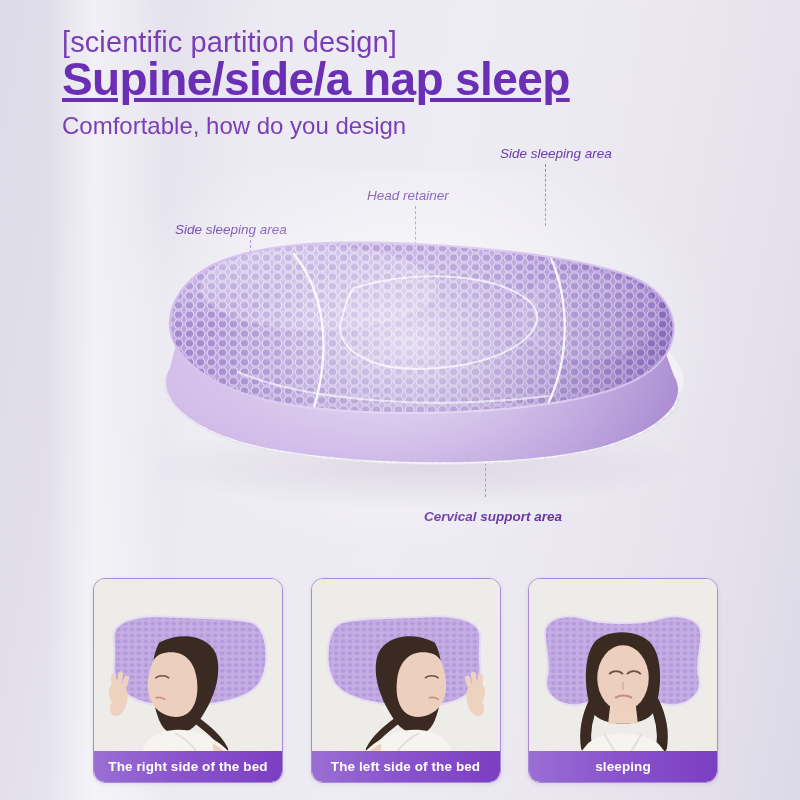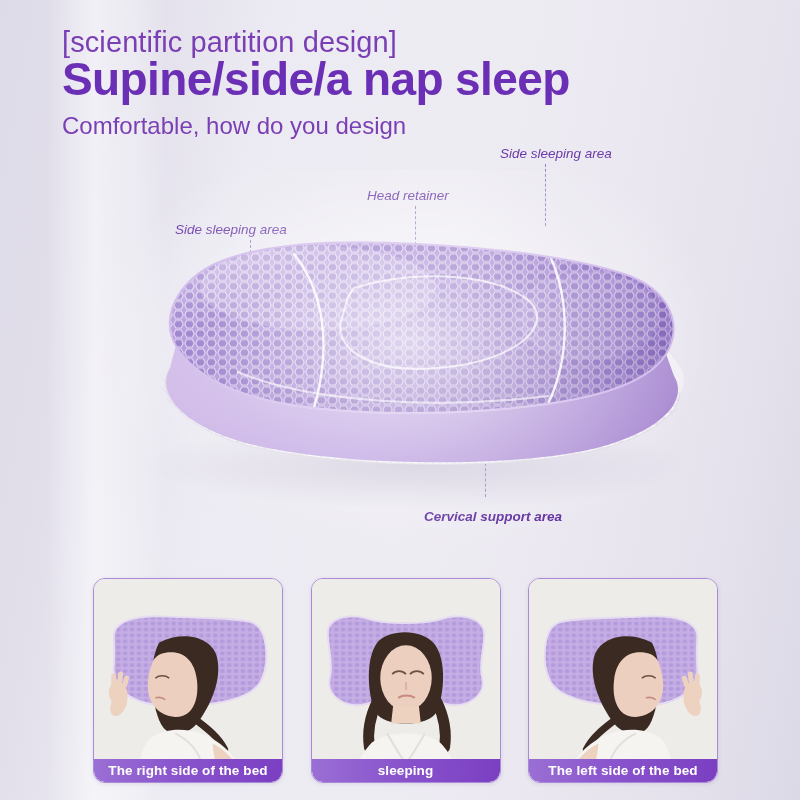--- a/index.html
+++ b/index.html
@@ -49,20 +49,21 @@
     font-size:29px; font-weight:400; letter-spacing:.1px;
     color:#7b3fb5;
     white-space:nowrap;
   }
   #headline {
     top:55px;
     font-size:46px; font-weight:700; letter-spacing:-.6px;
     color:#6b2fb5;
     white-space:nowrap;
     line-height:1.05;
+    text-decoration:underline;
   }
   #subhead {
     top:112px;
     font-size:24px; font-weight:400;
     color:#7b3fb5;
     white-space:nowrap;
   }
 
   
   .callout {
@@ -103,21 +104,21 @@
     overflow:hidden;
     position:relative;
     background:#efeeea;
     box-shadow:0 1px 4px rgba(90,60,140,.13);
   }
   .photo { position:absolute; inset:0; overflow:hidden; }
   .photo svg { width:100%; height:100%; display:block; }
 
   .caption {
     position:absolute; left:0; right:0; bottom:0;
-    height:23px;
+    height:31px;
     display:flex; align-items:center; justify-content:center;
     background:linear-gradient(90deg, #9a6fd4 0%, #8a54cd 45%, #7b3fc2 100%);
     color:#fff;
     font-size:13.5px;
     font-weight:700;
     letter-spacing:.1px;
     border-bottom-left-radius:11px;
     border-bottom-right-radius:11px;
     white-space:nowrap;
   }
@@ -286,62 +287,20 @@
           <path d="M 20 106 L 20 98 M 26 104 L 27 96 M 31 107 L 33 100" stroke="#edd2c0" stroke-width="5" stroke-linecap="round"></path>
         </svg>
       </div>
       <div class="caption">The right side of the bed</div>
     </div>
 
     <div class="card">
       <div class="photo">
         <svg viewBox="0 0 190 205" preserveAspectRatio="xMidYMid slice" aria-hidden="true">
           <defs>
-            <pattern id="p2" width="7" height="6" patternUnits="userSpaceOnUse">
-              <rect width="7" height="6" fill="#c5aee4"></rect>
-              <ellipse cx="3.5" cy="3" rx="2.5" ry="2.1" fill="#b197db" opacity=".85"></ellipse>
-            </pattern>
-          </defs>
-          <rect width="190" height="205" fill="#eeece8"></rect>
-
-          <path d="M 16 54 C 16 40, 36 34, 56 40 C 74 46, 114 46, 132 40
-                   C 152 34, 174 40, 174 56 C 174 72, 168 86, 172 100
-                   C 176 118, 156 132, 134 126 C 114 120, 74 120, 56 126
-                   C 34 132, 14 118, 18 100 C 22 86, 16 70, 16 54 Z" fill="url(#p2)" stroke="#e6dcf2" stroke-width="2"></path>
-
-          <path d="M 66 64 C 78 50, 112 50, 124 66 C 136 82, 134 116, 126 134
-                   C 118 150, 72 150, 64 134 C 56 116, 54 80, 66 64 Z" fill="#3a2a22"></path>
-
-          <ellipse cx="95" cy="100" rx="26" ry="33" fill="#eccfbe"></ellipse>
-
-          <path d="M 81 96 C 85 92, 91 92, 95 96" stroke="#6b5245" stroke-width="1.7" fill="none"></path>
-          <path d="M 99 96 C 103 92, 109 92, 113 96" stroke="#6b5245" stroke-width="1.7" fill="none"></path>
-
-          <path d="M 95 104 L 95 112" stroke="#d9ab96" stroke-width="1.5" fill="none"></path>
-          <path d="M 87 120 C 92 117, 99 117, 104 120" stroke="#c78b80" stroke-width="2" fill="none"></path>
-
-          <path d="M 66 124 C 58 140, 56 156, 58 170" stroke="#3a2a22" stroke-width="11" fill="none" stroke-linecap="round"></path>
-          <path d="M 126 124 C 134 140, 136 156, 134 170" stroke="#3a2a22" stroke-width="11" fill="none" stroke-linecap="round"></path>
-
-          <path d="M 82 128 L 108 128 L 110 146 L 80 146 Z" fill="#edd2c0"></path>
-          <path d="M 58 168 C 70 152, 120 152, 132 168 C 144 182, 148 196, 148 205 L 42 205 C 42 196, 46 182, 58 168 Z" fill="#f6f4f1"></path>
-
-          <path d="M 76 156 C 84 170, 90 180, 95 186 C 100 180, 106 170, 114 156" stroke="#e3dfda" stroke-width="2.2" fill="none"></path>
-
-          <path d="M 42 188 C 40 196, 40 202, 40 205 L 56 205 C 54 196, 50 190, 42 188 Z" fill="#edd2c0"></path>
-          <path d="M 148 188 C 150 196, 150 202, 150 205 L 134 205 C 136 196, 140 190, 148 188 Z" fill="#edd2c0"></path>
-        </svg>
-      </div>
-      <div class="caption center">sleeping</div>
-    </div>
-
-    <div class="card">
-      <div class="photo">
-        <svg viewBox="0 0 190 205" preserveAspectRatio="xMidYMid slice" aria-hidden="true">
-          <defs>
             <pattern id="p3" width="7" height="6" patternUnits="userSpaceOnUse">
               <rect width="7" height="6" fill="#c5aee4"></rect>
               <ellipse cx="3.5" cy="3" rx="2.5" ry="2.1" fill="#b197db" opacity=".85"></ellipse>
             </pattern>
           </defs>
           <rect width="190" height="205" fill="#eeece8"></rect>
 
           <path d="M 170 58 C 170 42, 146 36, 116 38 C 86 40, 50 38, 30 44
                    C 14 50, 12 86, 22 104 C 34 124, 80 130, 118 128
                    C 154 126, 172 110, 170 88 C 169 76, 170 66, 170 58 Z" fill="url(#p3)" stroke="#e6dcf2" stroke-width="2"></path>
@@ -361,14 +320,56 @@
           <path d="M 70 166 C 54 174, 42 190, 38 205 L 62 205 C 66 190, 70 176, 70 166 Z" fill="#edd2c0"></path>
 
           <path d="M 172 124 C 178 114, 174 104, 166 104 C 160 104, 156 110, 156 118
                    C 156 128, 160 136, 166 138 C 172 140, 176 134, 172 124 Z" fill="#edd2c0"></path>
           <path d="M 170 106 L 170 98 M 164 104 L 163 96 M 159 107 L 157 100" stroke="#edd2c0" stroke-width="5" stroke-linecap="round"></path>
         </svg>
       </div>
       <div class="caption">The left side of the bed</div>
     </div>
 
+    <div class="card">
+      <div class="photo">
+        <svg viewBox="0 0 190 205" preserveAspectRatio="xMidYMid slice" aria-hidden="true">
+          <defs>
+            <pattern id="p2" width="7" height="6" patternUnits="userSpaceOnUse">
+              <rect width="7" height="6" fill="#c5aee4"></rect>
+              <ellipse cx="3.5" cy="3" rx="2.5" ry="2.1" fill="#b197db" opacity=".85"></ellipse>
+            </pattern>
+          </defs>
+          <rect width="190" height="205" fill="#eeece8"></rect>
+
+          <path d="M 16 54 C 16 40, 36 34, 56 40 C 74 46, 114 46, 132 40
+                   C 152 34, 174 40, 174 56 C 174 72, 168 86, 172 100
+                   C 176 118, 156 132, 134 126 C 114 120, 74 120, 56 126
+                   C 34 132, 14 118, 18 100 C 22 86, 16 70, 16 54 Z" fill="url(#p2)" stroke="#e6dcf2" stroke-width="2"></path>
+
+          <path d="M 66 64 C 78 50, 112 50, 124 66 C 136 82, 134 116, 126 134
+                   C 118 150, 72 150, 64 134 C 56 116, 54 80, 66 64 Z" fill="#3a2a22"></path>
+
+          <ellipse cx="95" cy="100" rx="26" ry="33" fill="#eccfbe"></ellipse>
+
+          <path d="M 81 96 C 85 92, 91 92, 95 96" stroke="#6b5245" stroke-width="1.7" fill="none"></path>
+          <path d="M 99 96 C 103 92, 109 92, 113 96" stroke="#6b5245" stroke-width="1.7" fill="none"></path>
+
+          <path d="M 95 104 L 95 112" stroke="#d9ab96" stroke-width="1.5" fill="none"></path>
+          <path d="M 87 120 C 92 117, 99 117, 104 120" stroke="#c78b80" stroke-width="2" fill="none"></path>
+
+          <path d="M 66 124 C 58 140, 56 156, 58 170" stroke="#3a2a22" stroke-width="11" fill="none" stroke-linecap="round"></path>
+          <path d="M 126 124 C 134 140, 136 156, 134 170" stroke="#3a2a22" stroke-width="11" fill="none" stroke-linecap="round"></path>
+
+          <path d="M 82 128 L 108 128 L 110 146 L 80 146 Z" fill="#edd2c0"></path>
+          <path d="M 58 168 C 70 152, 120 152, 132 168 C 144 182, 148 196, 148 205 L 42 205 C 42 196, 46 182, 58 168 Z" fill="#f6f4f1"></path>
+
+          <path d="M 76 156 C 84 170, 90 180, 95 186 C 100 180, 106 170, 114 156" stroke="#e3dfda" stroke-width="2.2" fill="none"></path>
+
+          <path d="M 42 188 C 40 196, 40 202, 40 205 L 56 205 C 54 196, 50 190, 42 188 Z" fill="#edd2c0"></path>
+          <path d="M 148 188 C 150 196, 150 202, 150 205 L 134 205 C 136 196, 140 190, 148 188 Z" fill="#edd2c0"></path>
+        </svg>
+      </div>
+      <div class="caption center">sleeping</div>
+    </div>
+
   </div>
 </div>
 
 </body></html>

